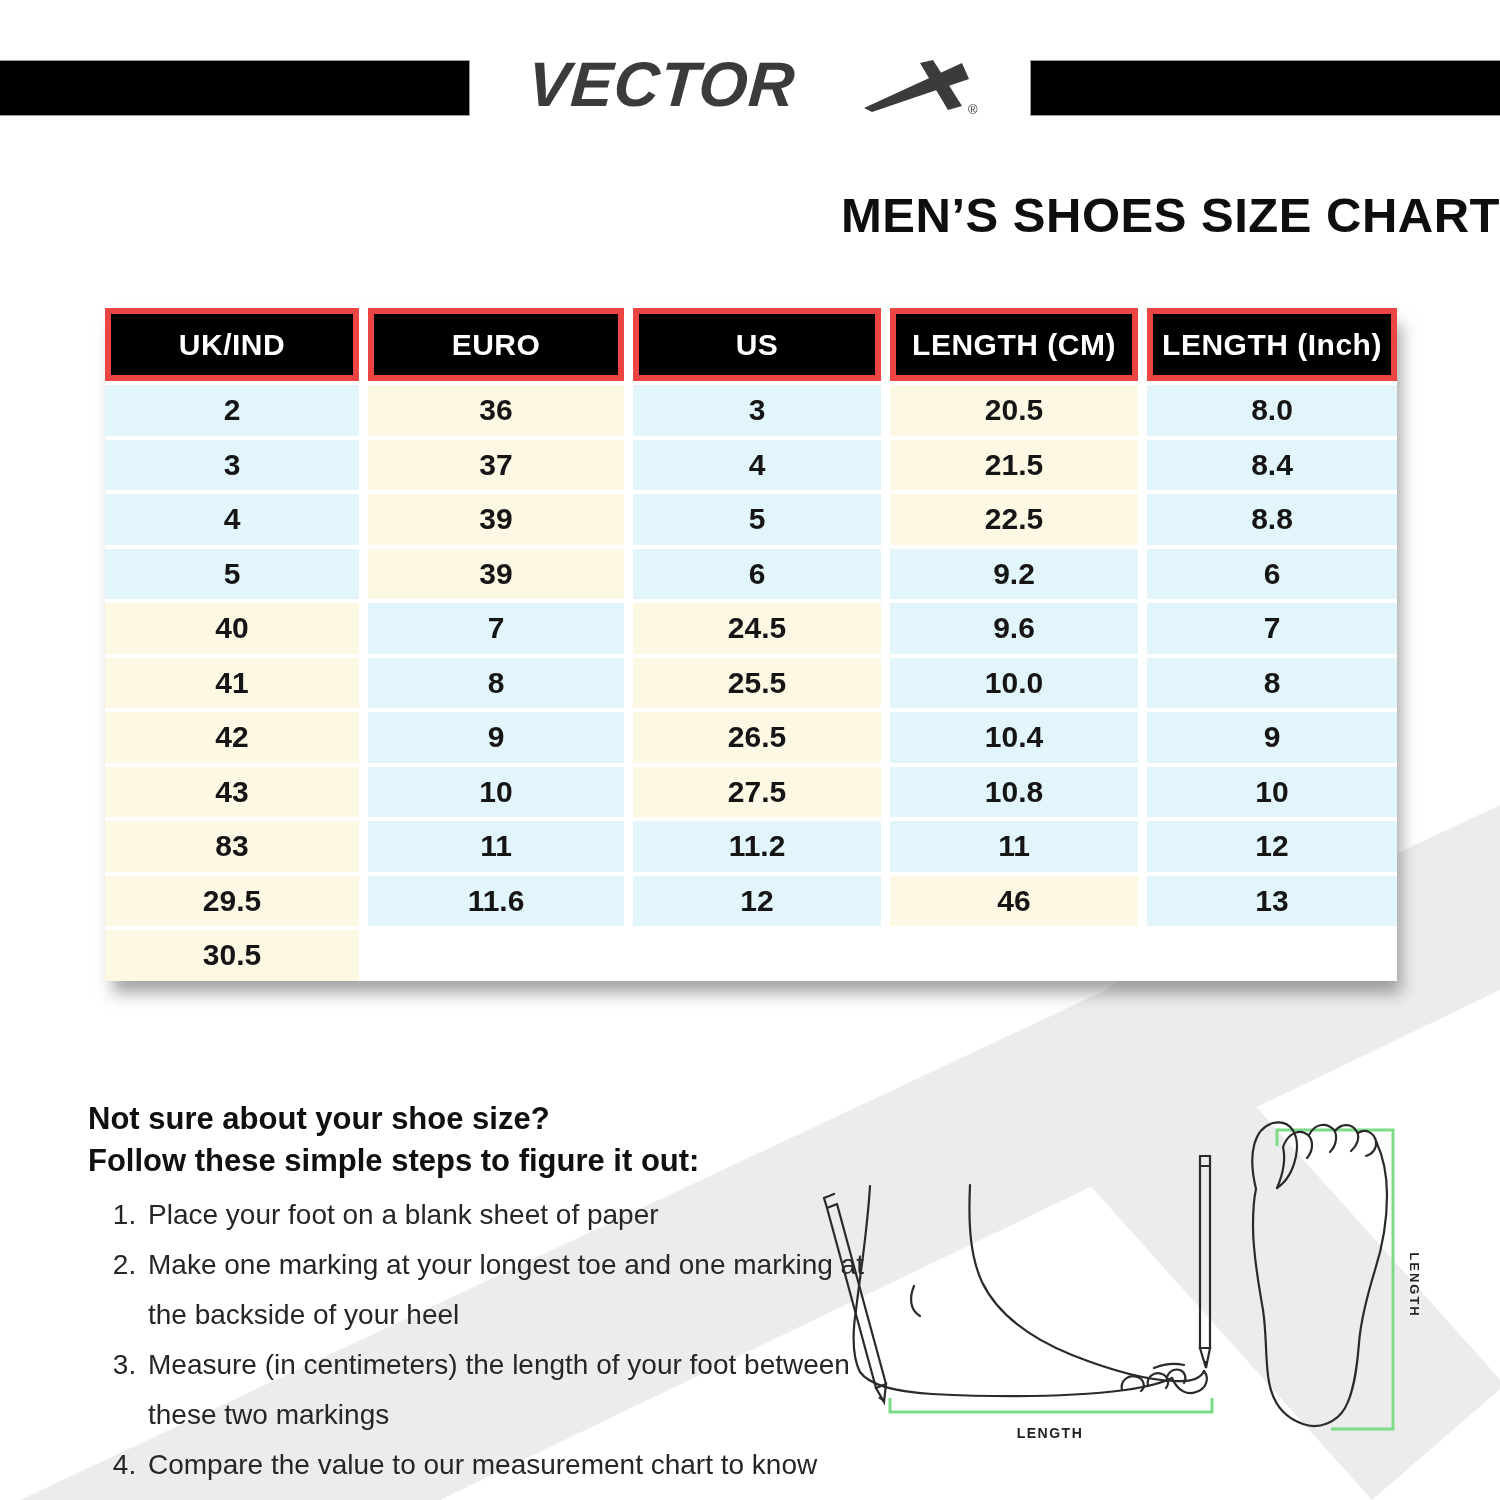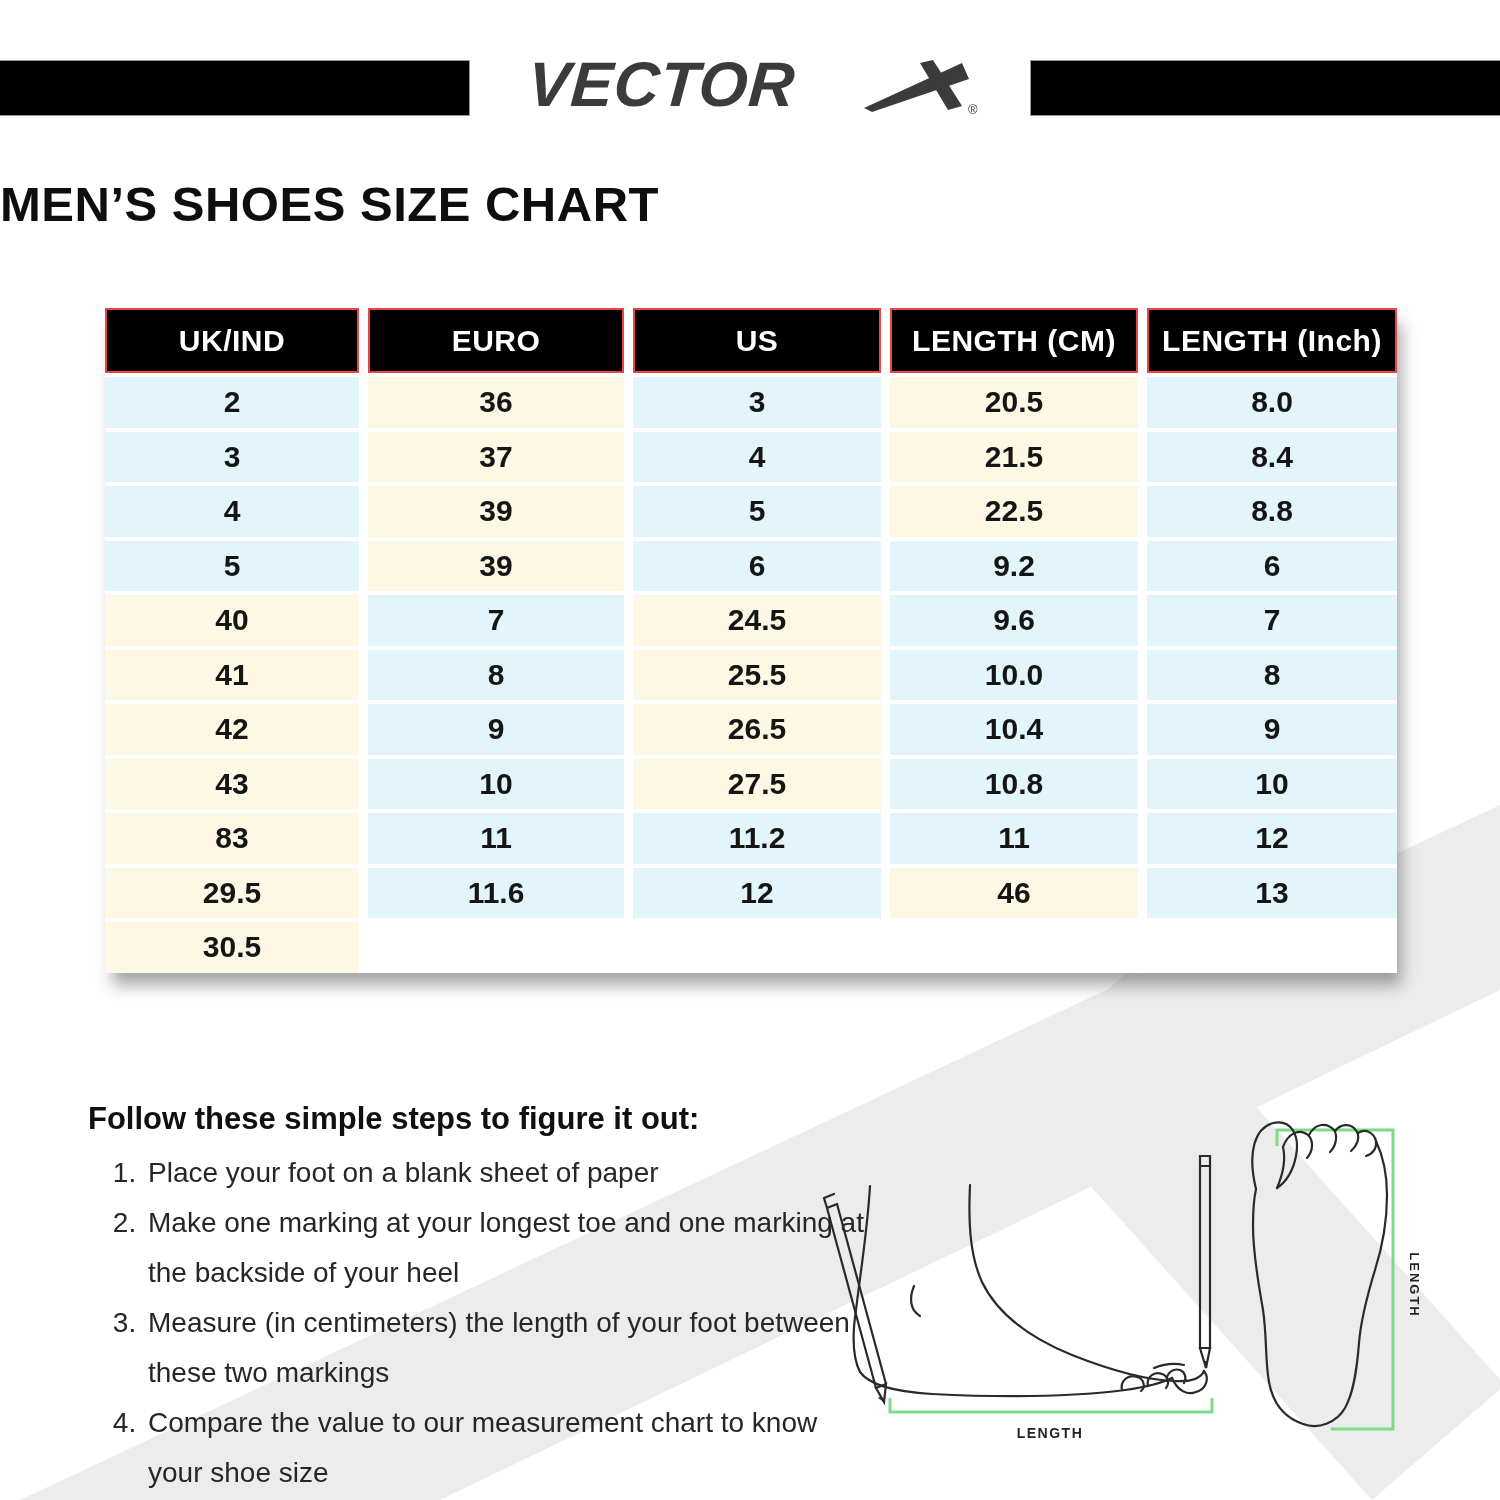--- a/index.html
+++ b/index.html
@@ -15,36 +15,36 @@
   .bar-right{left:1030px;width:478px;}
   .logo-text{
     position:absolute;left:528px;top:52px;width:340px;height:64px;z-index:3;
     font-style:italic;font-weight:900;font-size:63px;line-height:64px;
     letter-spacing:1px;color:#3b3b39;transform:skewX(-4deg);
     font-family:"Liberation Sans",sans-serif;white-space:nowrap;
   }
   .logo-x{position:absolute;left:862px;top:58px;z-index:3;}
   
   .page-title{
-    position:absolute;left:0;top:176px;width:1500px;text-align:left;z-index:2;
+    position:absolute;left:0;top:187px;width:1500px;text-align:right;z-index:2;
     font-size:49px;font-weight:800;color:#0e0e0e;letter-spacing:0.5px;
   }
   
   .size-table{
     position:absolute;left:105px;top:308px;width:1292px;z-index:2;background:#ffffff;
     box-shadow:6px 14px 15px -2px rgba(75,75,75,0.5);
   }
   .thead,.tbody{
     display:grid;
     grid-template-columns:254px 256px 248px 248px 250px;
     column-gap:9px;
   }
   .thead{margin-bottom:4px;}
   .th{
-    background:#000;color:#fff;height:61px;border:2px solid #ef4444;
+    background:#000;color:#fff;height:61px;border:6px solid #ef4444;
     display:flex;align-items:center;justify-content:center;
     font-size:30px;font-weight:700;letter-spacing:0.5px;
   }
   .tbody{row-gap:4px;}
   .cell{
     height:50.5px;display:flex;align-items:center;justify-content:center;
     font-size:30px;font-weight:700;color:#151515;
   }
   .cyan{background:#e2f5fa;}
   .cream{background:#fdf8e4;text-align:center;}
@@ -143,20 +143,21 @@
         <div class="cell cream">29.5</div>
         <div class="cell cyan">11.6</div>
         <div class="cell cyan">12</div>
         <div class="cell cream">46</div>
         <div class="cell cyan">13</div>
         <div class="cell cream">30.5</div>
       </div>
   </div>
 
   <div class="guide">
+    <div class="guide-heading">Not sure about your shoe size?</div>
     <div class="guide-heading">Follow these simple steps to figure it out:</div>
     <ol class="steps">
         <li>Place your foot on a blank sheet of paper</li>
         <li>Make one marking at your longest toe and one marking at the backside of your heel</li>
         <li>Measure (in centimeters) the length of your foot between these two markings</li>
         <li>Compare the value to our measurement chart to know your shoe size</li>
       </ol>
   </div>
 
   <svg class="illus illus-side" width="420" height="330" viewBox="0 0 420 330">

